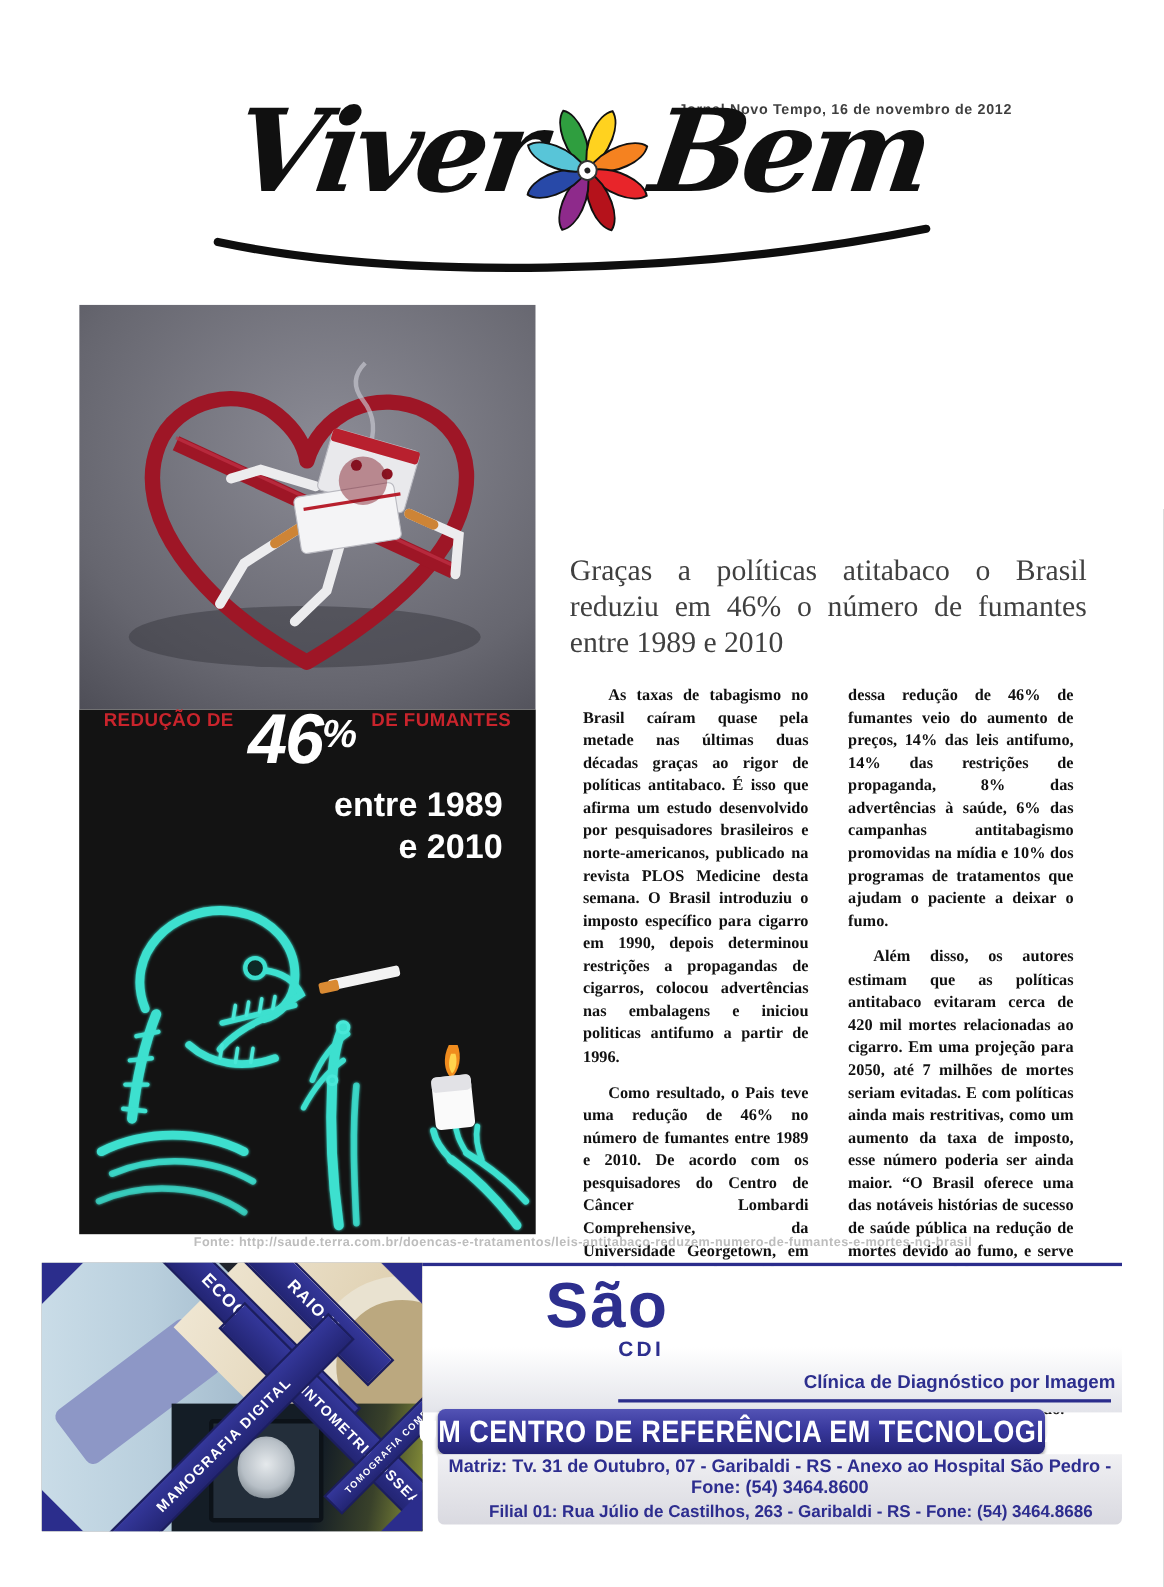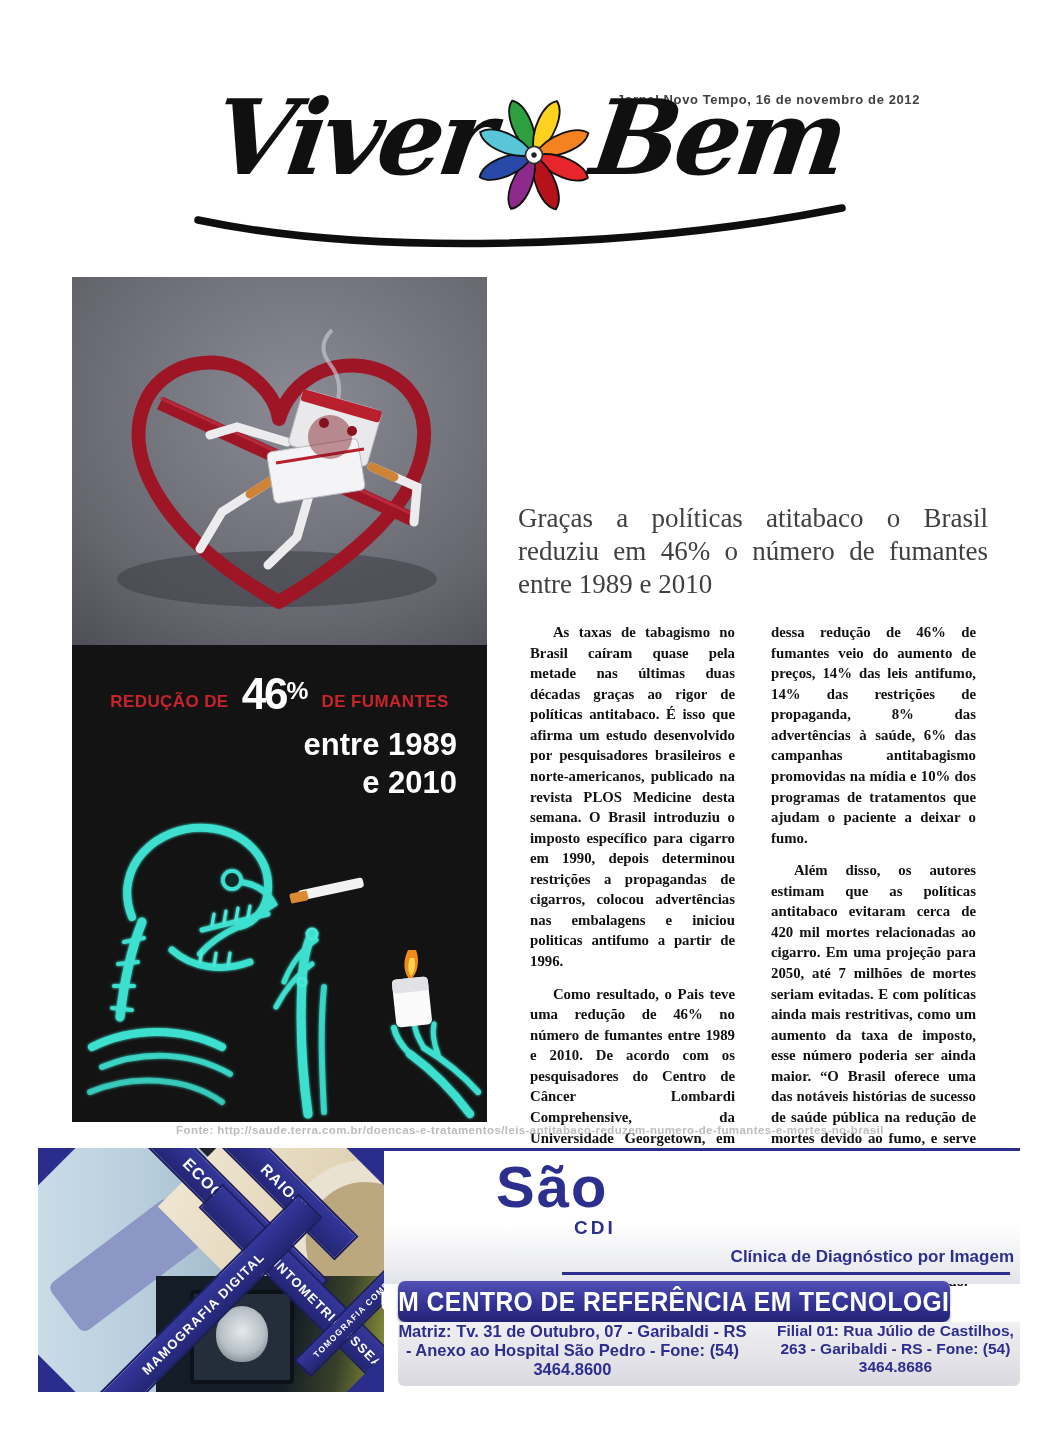--- a/index.html
+++ b/index.html
@@ -14,23 +14,23 @@
           transform:skewX(-8deg);color:#101010;letter-spacing:-5px;}
   .word-viver{position:absolute;left:30px;top:-12px;font-size:104px;}
   .word-bem{position:absolute;left:408px;top:-12px;font-size:104px;}
   .flower{position:absolute;left:288px;top:6px;width:122px;height:122px;}
   .swoosh{position:absolute;left:5px;top:112px;width:660px;height:60px;}
 
   
   .feature{position:absolute;left:72px;top:277px;width:415px;height:845px;}
   .heart-photo{position:absolute;left:0;top:0;width:415px;height:368px;display:block;}
   .stat-panel{position:absolute;left:0;top:368px;width:415px;height:477px;background:#131313;}
-  .stat-row{display:flex;justify-content:center;align-items:flex-end;gap:13px;padding-top:30px;}
+  .stat-row{display:flex;justify-content:center;align-items:flex-start;gap:13px;}
   .stat-side{color:#c9242c;font-weight:bold;font-size:17px;letter-spacing:.4px;white-space:nowrap;}
-  .stat-value{color:#fff;font-weight:bold;font-size:44px;line-height:.85;letter-spacing:-2px;}
+  .stat-value{color:#fff;font-weight:bold;font-size:64px;line-height:.85;letter-spacing:-2px;font-style:italic;}
   .stat-value .pct{font-size:.56em;vertical-align:.42em;letter-spacing:0;}
   .stat-period{margin-top:14px;padding-right:30px;text-align:right;color:#fff;
                font-weight:bold;font-size:31px;line-height:1.22;}
   .skeleton{position:absolute;left:0;bottom:0;width:415px;height:300px;}
 
   
   .article{position:absolute;left:518px;top:278px;width:470px;height:845px;}
   .headline{position:absolute;left:0;top:0;width:440px;font-size:46px;font-weight:bold;
             color:#8a1a32;line-height:1.17;letter-spacing:-1px;}
   .deck{position:absolute;left:0;top:224px;width:470px;font-family:"Liberation Serif",serif;
@@ -70,34 +70,34 @@
       linear-gradient(45deg,#2b2d8c 26px,transparent 27px),
       linear-gradient(-45deg,#2b2d8c 26px,transparent 27px),
       linear-gradient(135deg,#2b2d8c 26px,transparent 27px),
       linear-gradient(-135deg,#2b2d8c 26px,transparent 27px);}
   .ad-right{position:absolute;left:346px;top:0;width:636px;height:244px;}
   .logo-area{position:absolute;left:0;top:0;width:636px;height:133px;
              background:linear-gradient(#ffffff 55%,#e3e4ea 100%);border-top:3px solid #2b2d8c;}
   .navy{color:#2d2f8e;}
   .logo-sao{position:absolute;left:112px;top:2px;font-size:58px;font-weight:bold;
             letter-spacing:2px;font-family:Liberation Sans, sans-serif;}
-  .logo-cdi{position:absolute;left:190px;top:66px;font-size:19px;font-weight:bold;letter-spacing:3px;}
+  .logo-cdi{position:absolute;left:178px;top:66px;font-size:19px;font-weight:bold;letter-spacing:3px;}
   .logo-lucas{position:absolute;left:246px;top:22px;font-size:60px;font-weight:bold;
               letter-spacing:3px;font-family:"DejaVu Sans",sans-serif;}
   .logo-tagline{position:absolute;left:178px;top:96px;width:452px;text-align:right;
                 font-size:17px;font-weight:bold;}
   .logo-rule{position:absolute;left:178px;top:121px;width:448px;height:3px;background:#2b2d8c;}
   .ad-banner{position:absolute;left:14px;top:133px;width:552px;height:41px;border-radius:7px;
              background:linear-gradient(#5353b5 0%,#38389c 45%,#232375 100%);
              display:flex;align-items:center;justify-content:center;box-shadow:0 2px 3px rgba(0,0,0,.35);}
   .ad-banner span{display:inline-block;transform:scaleX(.88);color:#fff;font-weight:bold;
                   font-size:28px;letter-spacing:.5px;white-space:nowrap;}
   .ad-address{position:absolute;left:14px;top:174px;width:622px;height:64px;
               background:linear-gradient(#f0f0f3,#d9d9e0);border-radius:0 0 6px 6px;
-              display:flex;flex-direction:row;justify-content:center;gap:4px;text-align:center;}
+              display:flex;flex-direction:column;justify-content:center;gap:4px;text-align:center;}
   .addr1{font-size:16.5px;font-weight:bold;color:#2d2d8f;}
   .addr2{font-size:15.5px;font-weight:bold;color:#2d2d8f;margin-left:20px;}
 </style>
 </head>
 <body>
 
 <div class="page">
 
   <div class="dateline">Jornal Novo Tempo, 16 de novembro de 2012</div>
 

